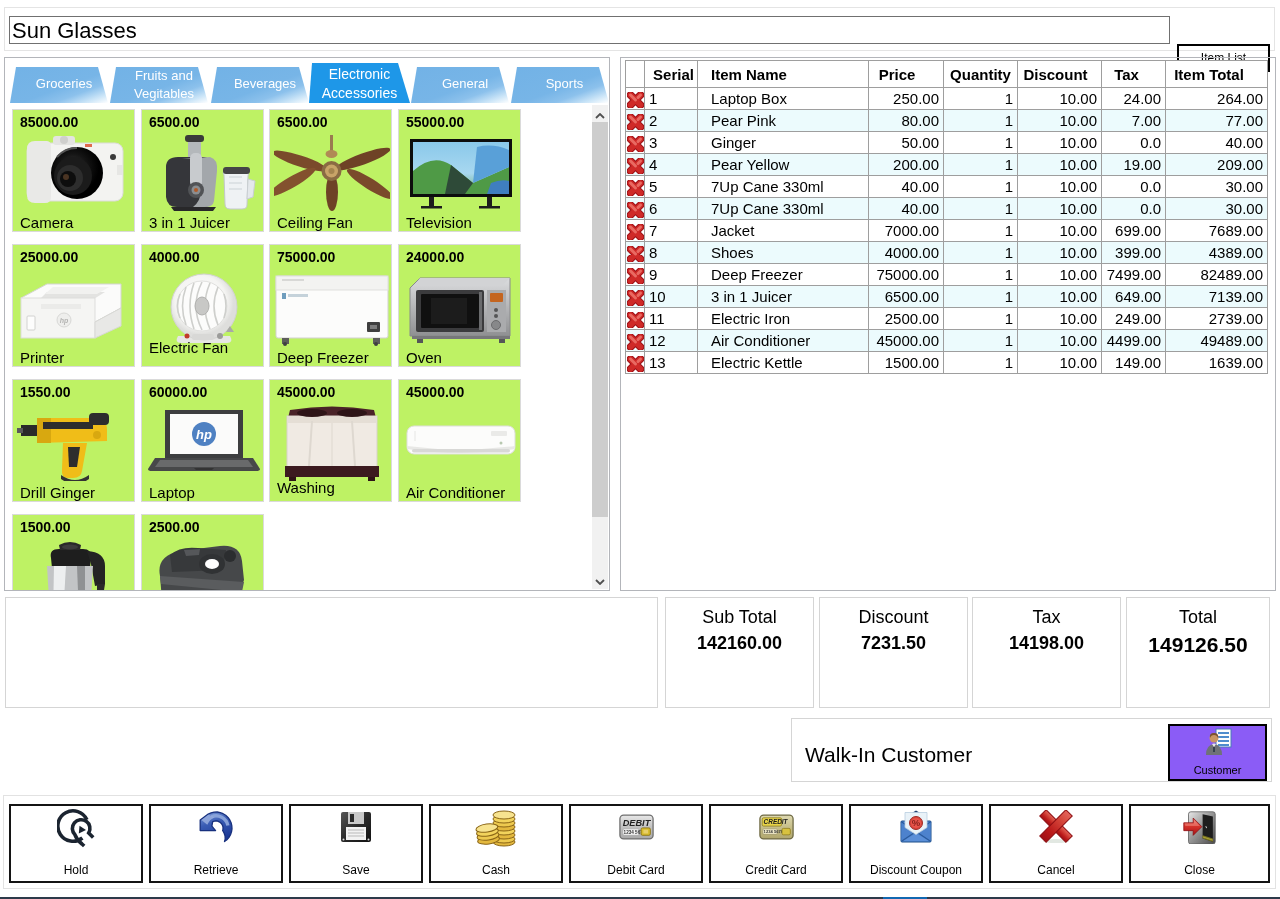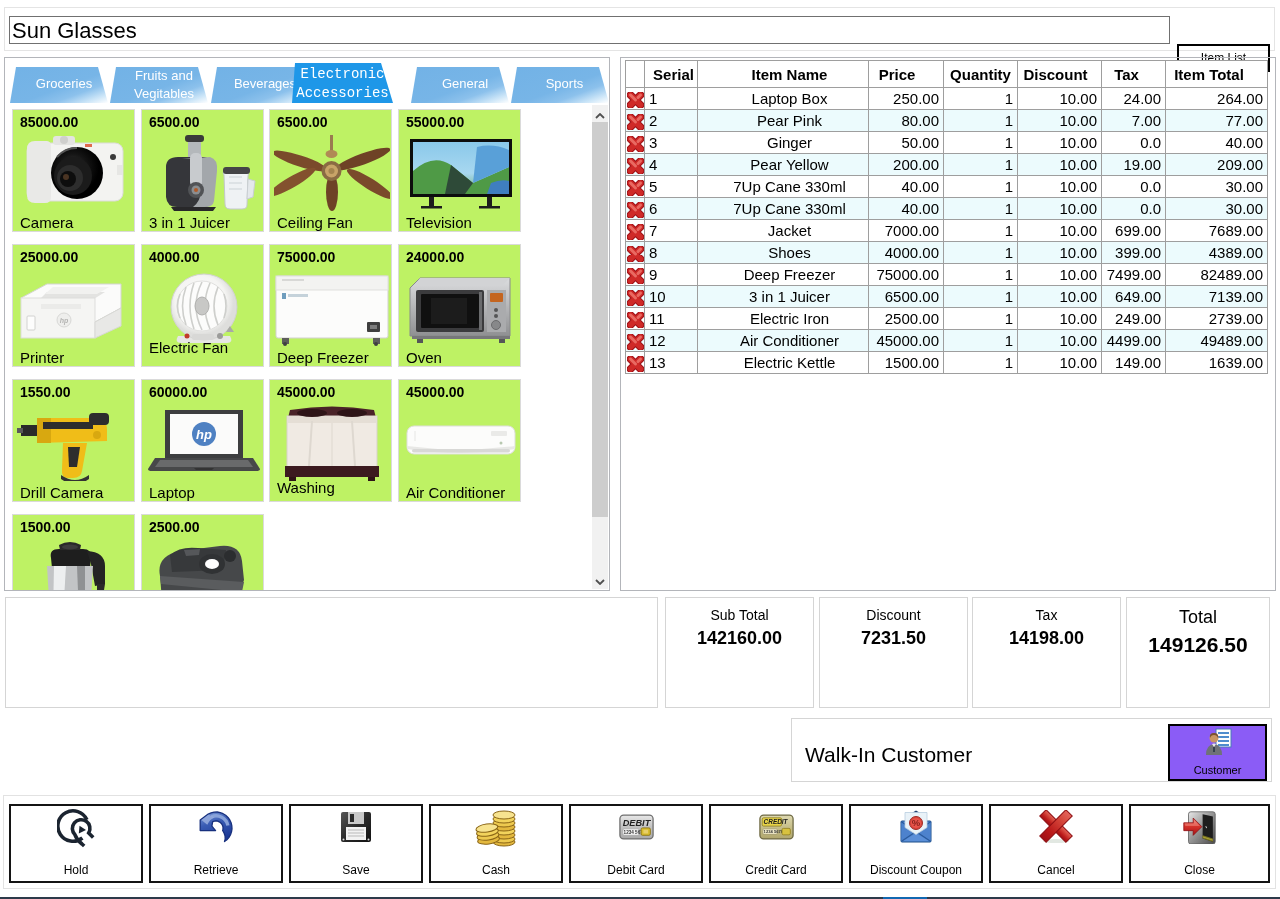--- a/index.html
+++ b/index.html
@@ -30,24 +30,24 @@
   #sthumb { left:592px; top:122px; width:16px; height:395px; background:#cdcdcd; }
   .sarrow { position:absolute; left:592px; width:16px; height:17px; background:#f1f1f1; text-align:center; }
   
   #itemTable { position:absolute; left:625px; top:60px; border-collapse:collapse; table-layout:fixed; }
   #itemTable td, #itemTable th { border:1px solid #9e9e9e; font-size:15px; overflow:hidden; white-space:nowrap; padding:0; }
   #itemTable th { height:27px; font-weight:bold; background:#fff; border-top:1px solid #9e9e9e; }
   #itemTable td { height:22px; }
   #itemTable tr.alt td { background:#ecfbfd; }
   .num { text-align:right; padding-right:4px !important; }
   .lft { text-align:left; padding-left:4px !important; }
-  .inm { text-align:center; padding-left:13px !important; }
+  .inm { text-align:left; padding-left:13px !important; }
   
   .tbox { position:absolute; top:597px; height:111px; border:1px solid #d5d5d5; background:#fff; text-align:center; }
-  .tbox .lab { font-size:14px; margin-top:9px; }
+  .tbox .lab { font-size:18px; margin-top:9px; }
   .tbox .val { font-size:18px; font-weight:bold; margin-top:5px; }
   
   #walkBox { left:791px; top:718px; width:481px; height:64px; border:1px solid #d5d5d5; }
   #walkTxt { left:805px; top:743px; font-size:21px; }
   #custBtn { left:1168px; top:724px; width:99px; height:57px; border:2px solid #000; background:#8b5cf6; }
   
   #btnBar { left:3px; top:795px; width:1273px; height:94px; border:1px solid #e2e2e2; }
   .bbtn { position:absolute; top:804px; height:79px; width:134px; border:2px solid #141414; background:#fff; }
   .bbtn .cap { position:absolute; bottom:4px; width:100%; text-align:center; font-size:12px; }
   .bbtn .ic { position:absolute; top:0; left:0; width:100%; height:42px; display:flex; align-items:center; justify-content:center; }
@@ -252,21 +252,21 @@
  <rect x="0" y="23" width="6" height="5" fill="#5a5a5a"></rect>
  <path d="M20 13 L78 13 Q90 13 90 25 L90 36 L20 38 Z" fill="#f0bd18"></path>
  <path d="M20 13 L34 13 L34 38 L20 38 Z" fill="#d8a810"></path>
  <rect x="72" y="8" width="20" height="12" rx="4" fill="#2d2d2d"></rect>
  <path d="M46 38 L70 38 L65 66 Q64 73 56 73 L51 73 Q44 73 45 64 Z" fill="#f0bd18"></path>
  <path d="M51 42 L63 42 L60 62 L52 62 Z" fill="#2d2d2d"></path>
  <path d="M44 70 Q58 80 72 70 L72 74 Q58 84 44 74 Z" fill="#333"></path>
  <rect x="26" y="17" width="50" height="7" fill="#2d2d2d"></rect>
  <circle cx="80" cy="30" r="4" fill="#d8a810"></circle>
 </svg></div>
-        <div class="nm">Drill Camera</div>
+        <div class="nm">Drill Ginger</div>
       </div>
 <div class="card" style="left:136px;top:321px;">
         <div class="price">60000.00</div>
         <div class="img">
 <svg width="116" height="76" viewBox="0 0 116 76">
  <path d="M19 5 L97 5 L97 53 L19 53 Z" fill="#3d3e3f"></path>
  <rect x="24" y="9" width="68" height="40" fill="#fbfbfa"></rect>
  <circle cx="58" cy="29" r="12" fill="#4f81c2"></circle>
  <text x="58" y="34" font-size="13" font-style="italic" font-weight="bold" fill="#fff" text-anchor="middle" font-family="Liberation Sans">hp</text>
  <path d="M9 53 L107 53 L114 64 Q114 66 110 66 L6 66 Q2 66 2 64 Z" fill="#474849"></path>
@@ -339,21 +339,21 @@
 
 <div class="tab inactive" style="left:10px; width:98px;">
     <div class="one">Groceries</div>
   </div>
 <div class="tab inactive" style="left:110px; width:98px;">
     <div class="two">Fruits and<br>Vegitables</div>
   </div>
 <div class="tab inactive" style="left:211px; width:98px;">
     <div class="one">Beverages</div>
   </div>
-<div class="tab active" style="left:292px; width:101px;font-family:Liberation Mono, monospace;">
+<div class="tab active" style="left:309px; width:101px;">
     <div class="two" style="padding-left:0;padding-top:2px;line-height:19px;">Electronic<br>Accessories</div>
   </div>
 <div class="tab inactive" style="left:411px; width:98px;">
     <div class="one">General</div>
   </div>
 <div class="tab inactive" style="left:511px; width:97px;">
     <div class="one">Sports</div>
   </div>
 
 <div class="abs" id="sbar"></div>

